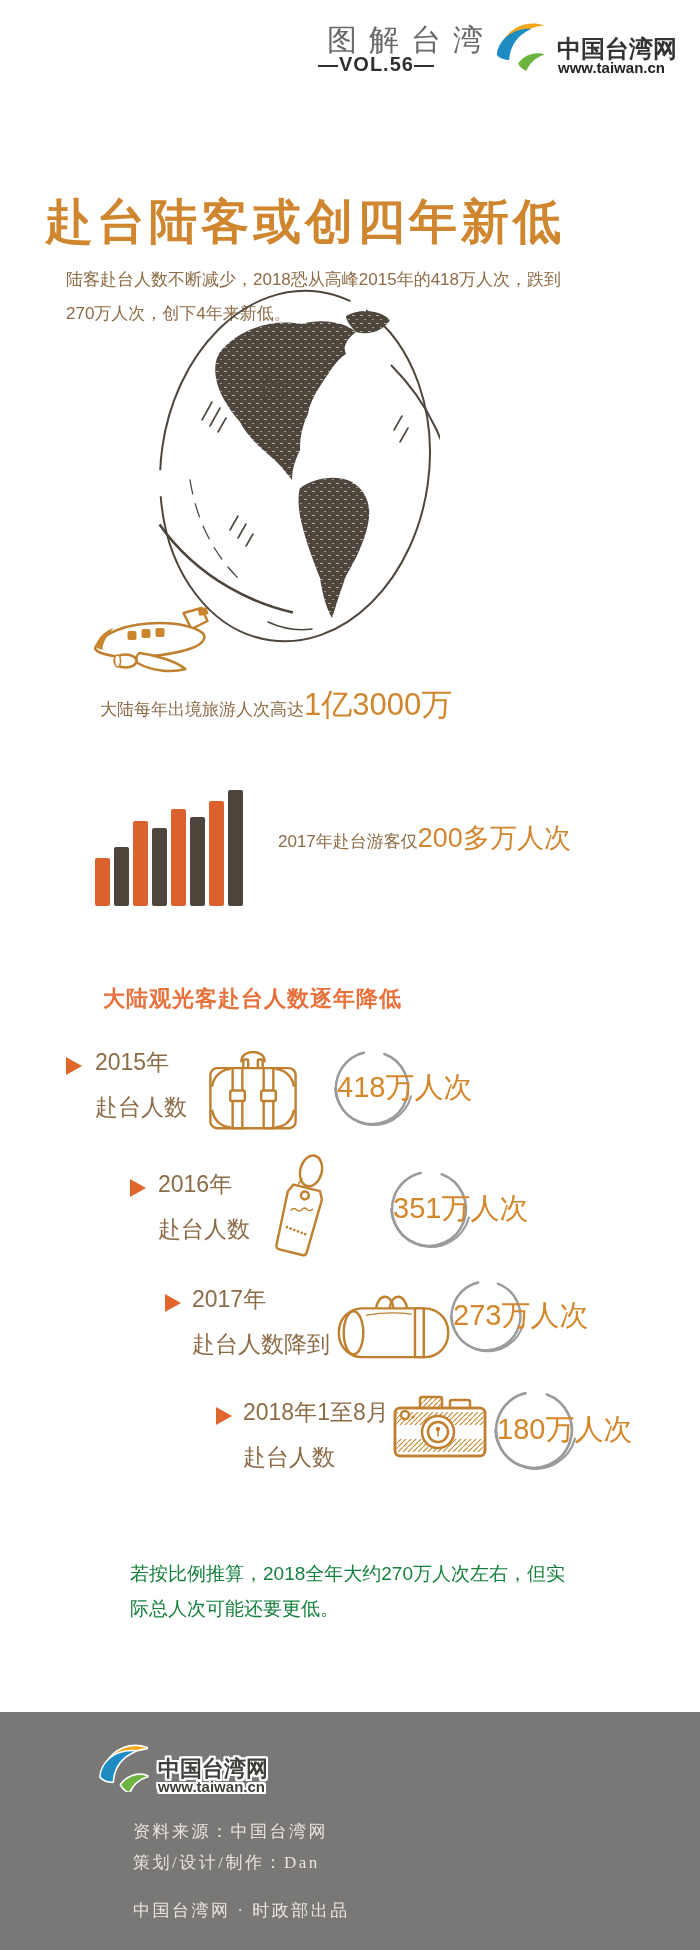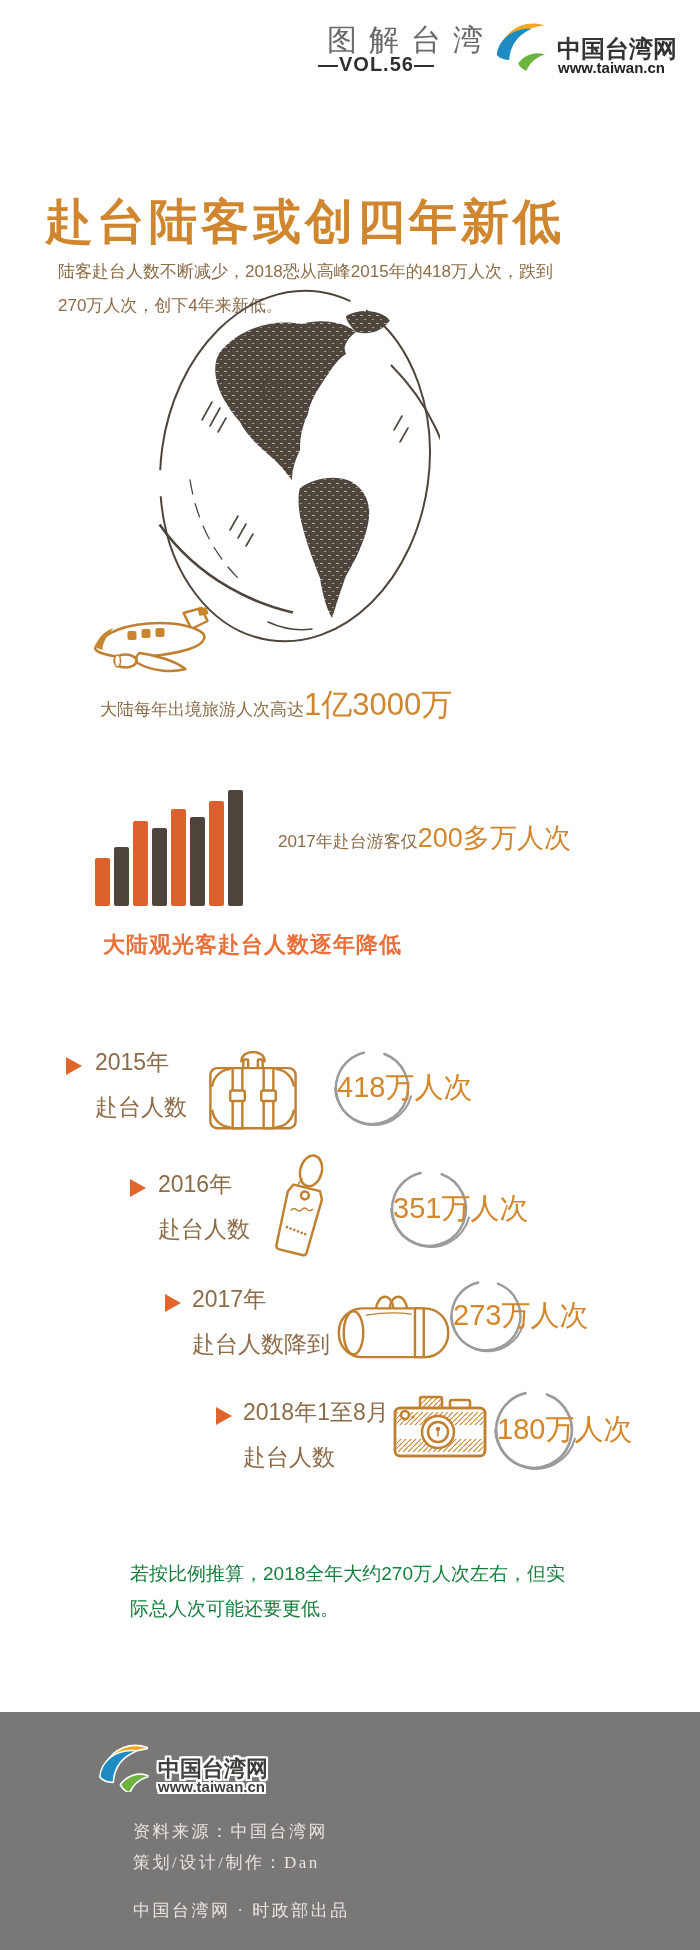--- a/index.html
+++ b/index.html
@@ -8,36 +8,36 @@
   
   .brand-title{position:absolute;left:303px;top:20px;font-size:30px;color:#6a6a6a;
                letter-spacing:12px;font-weight:500;margin-left:24px;}
   .brand-vol{position:absolute;left:318px;top:53px;font-size:20px;font-weight:700;color:#2f2f2f;letter-spacing:1px;}
   .swoosh-h{position:absolute;left:494px;top:18px;width:56px;height:54px;}
   .site-name{position:absolute;left:557px;top:33px;font-size:24px;font-weight:700;color:#333;}
   .site-url{position:absolute;left:558px;top:59px;font-size:15px;font-weight:700;color:#222;}
   
   .title{position:absolute;left:45px;top:190px;margin:0;font-size:48px;font-weight:700;
          color:#d0862e;letter-spacing:4px;white-space:nowrap;}
-  .intro{position:absolute;left:58px;top:255px;margin:0;width:515px;font-size:17px;
+  .intro{position:absolute;left:58px;top:255px;margin:8px;width:515px;font-size:17px;
          line-height:2.0;color:#8c6b47;}
   
   .globe{position:absolute;left:150px;top:280px;width:290px;height:372px;}
   .plane{position:absolute;left:85px;top:603px;width:140px;height:80px;}
   
   .stat1{position:absolute;left:100px;top:684px;white-space:nowrap;}
   .stat2{position:absolute;left:278px;top:820px;white-space:nowrap;}
   .stat-label{font-size:17px;color:#8c6b47;}
   .stat-big{font-size:31px;color:#d0862e;}
   .stat-big2{font-size:27px;color:#d0862e;}
   
   .bars{position:absolute;left:95px;top:790px;height:116px;display:flex;align-items:flex-end;gap:4px;}
   .bars div{width:15px;border-radius:2px;}
   
-  .section-title{position:absolute;left:103px;top:930px;margin:0;font-size:22px;font-weight:700;
+  .section-title{position:absolute;left:103px;top:984px;margin:0;font-size:22px;font-weight:700;
                  color:#e8703a;letter-spacing:1px;}
   
   .bullet{position:absolute;width:0;height:0;border-left:16px solid #e0662b;
           border-top:9px solid transparent;border-bottom:9px solid transparent;}
   .b1{left:66px;top:1057px;} .b2{left:130px;top:1179px;} .b3{left:165px;top:1294px;} .b4{left:216px;top:1407px;}
   .rowtext{position:absolute;font-size:23px;color:#8c6b47;line-height:45px;}
   .t1{left:95px;top:1040px;} .t2{left:158px;top:1162px;} .t3{left:192px;top:1277px;} .t4{left:243px;top:1390px;}
   .icon{position:absolute;}
   .i1{left:203px;top:1042px;width:100px;height:92px;}
   .i2{left:264px;top:1148px;width:78px;height:110px;}

